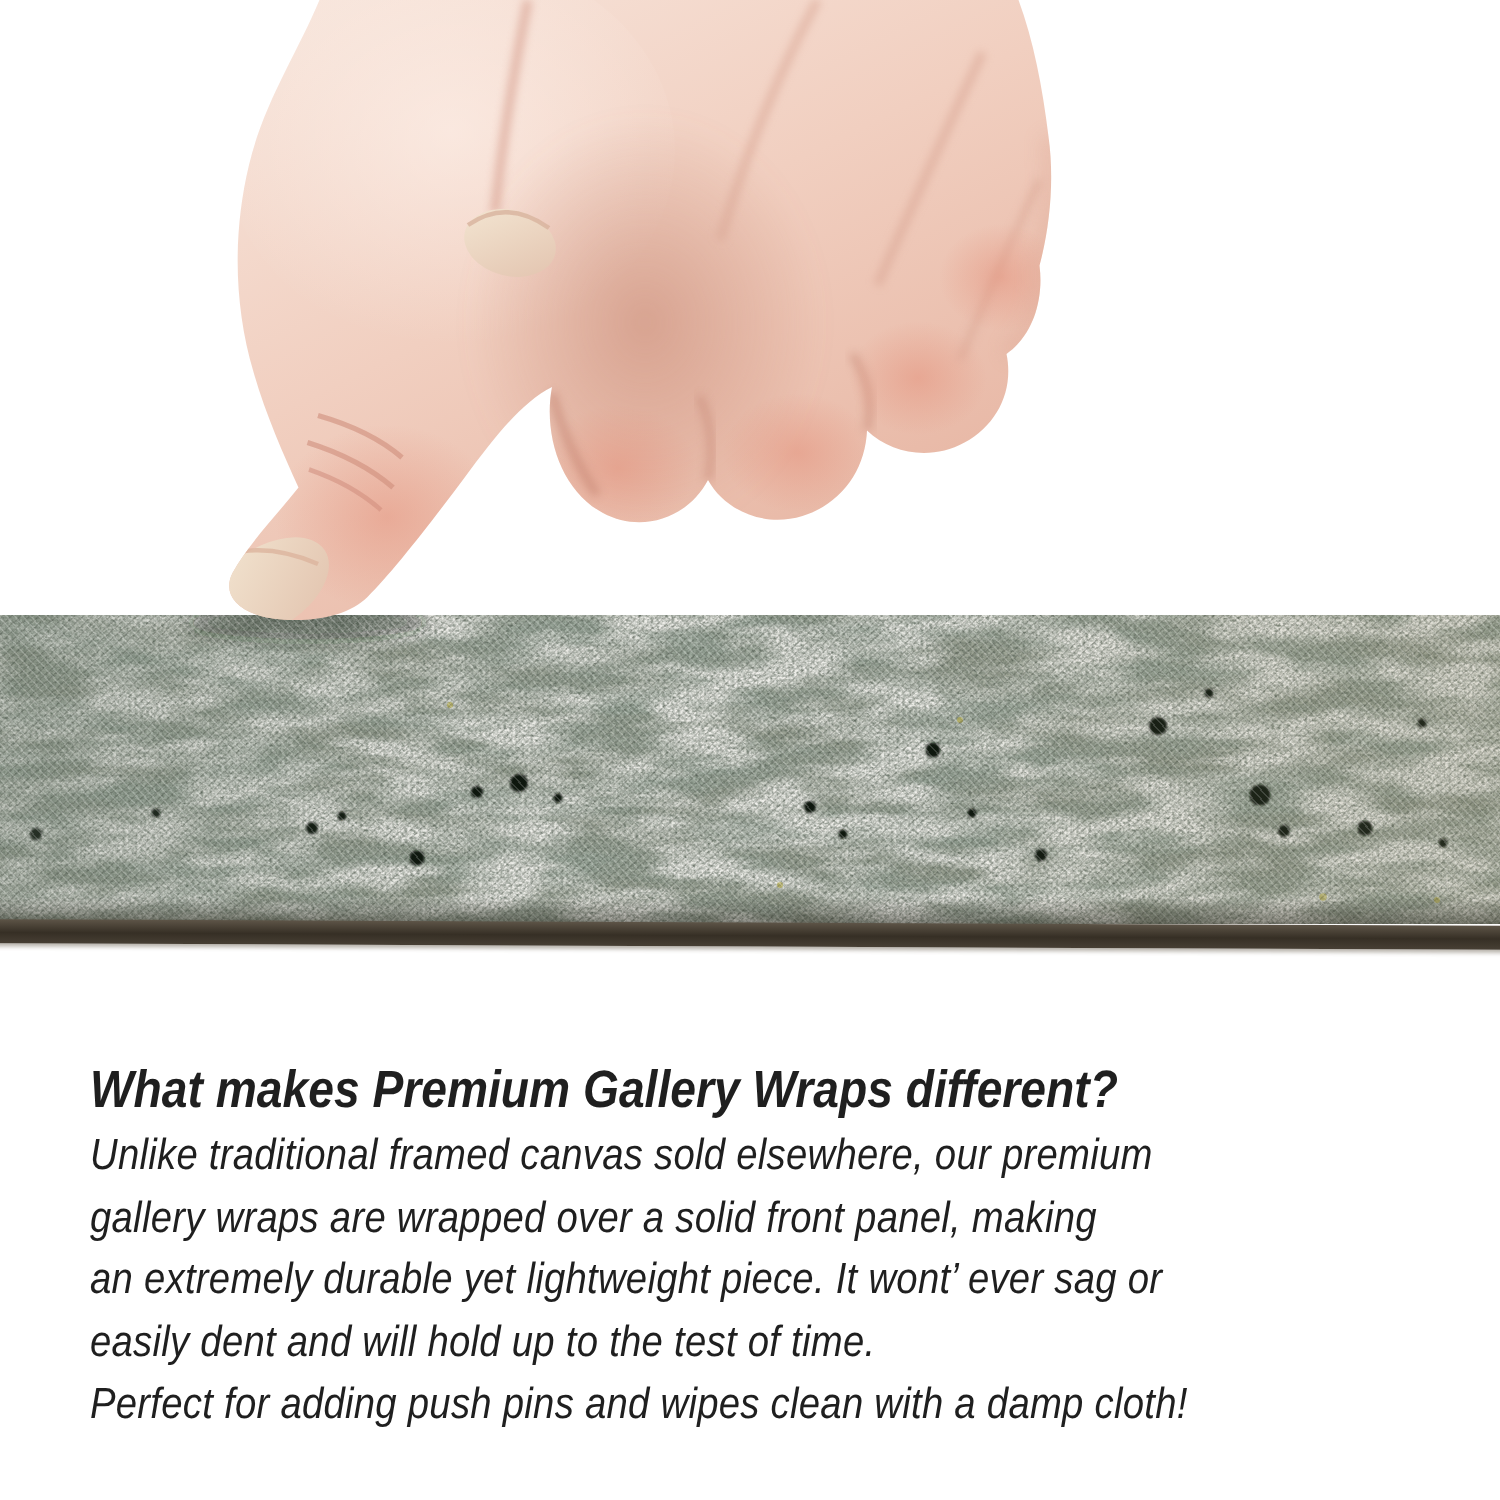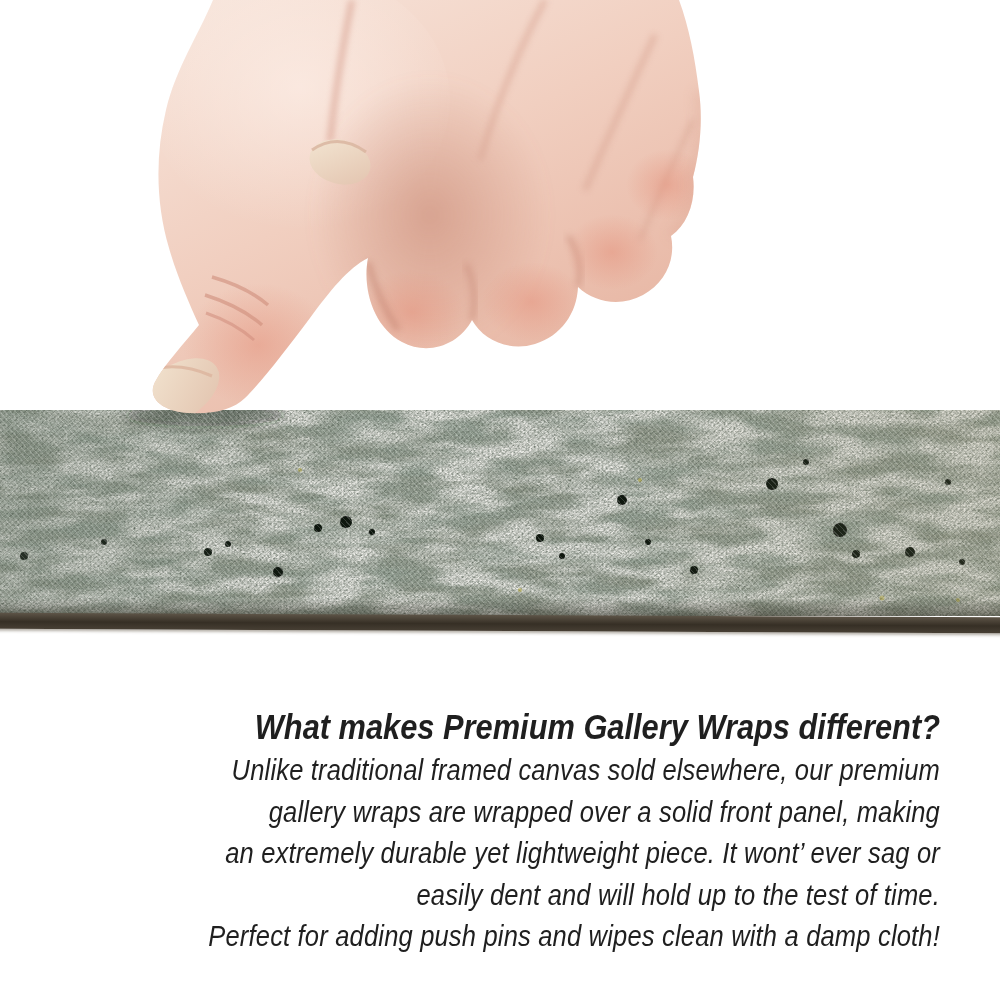--- a/index.html
+++ b/index.html
@@ -67,21 +67,21 @@
     background: linear-gradient(to bottom, #5d5447, #362f25 55%, #473f34);
     box-shadow: 0 2px 3px rgba(90,80,62,0.45);
     border-radius: 2px;
   }
 
   
   .copy {
     position: absolute;
     left: 0; top: 704px;
     width: 1000px;
-    text-align: right;
+    text-align: left;
     color: #1f1f1f;
     font-style: italic;
     z-index: 4;
   }
   .headline {
     font-size: 35px;
     font-weight: 700;
     line-height: 46px;
     margin: 0;
     white-space: nowrap;

